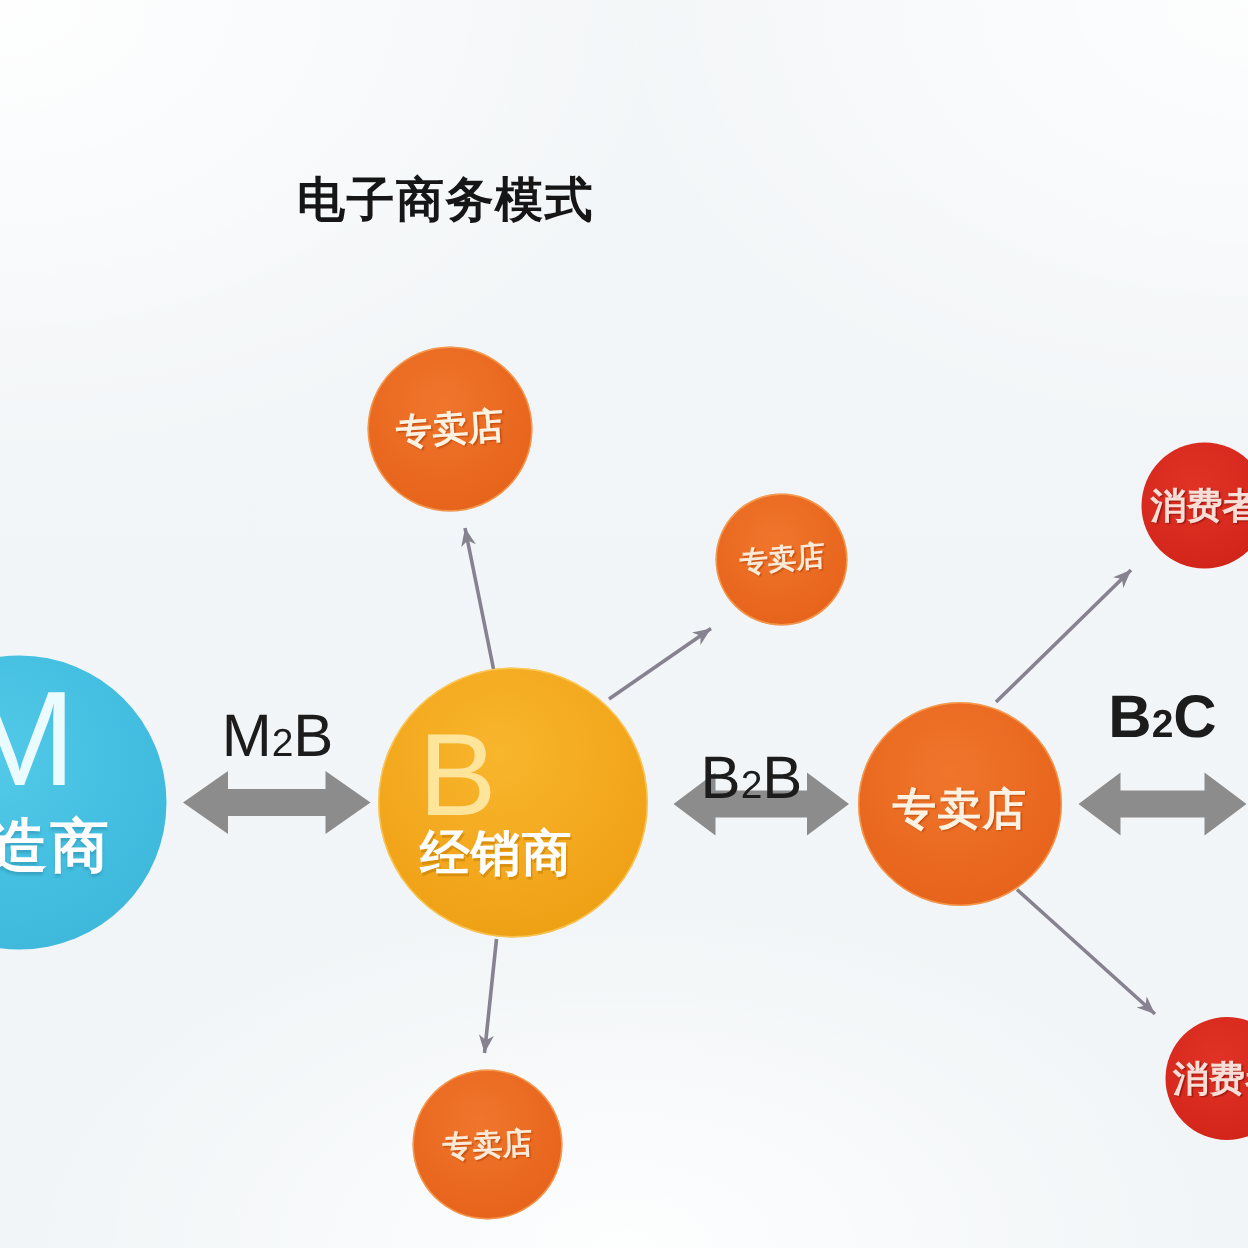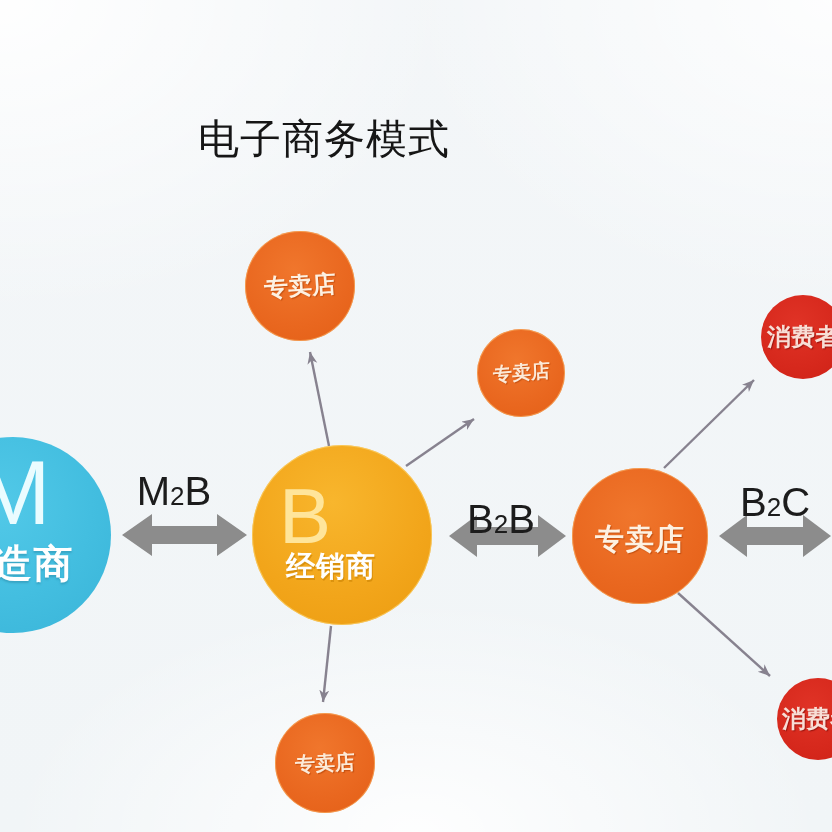--- a/index.html
+++ b/index.html
@@ -7,39 +7,39 @@
   .canvas{
     position:relative;width:832px;height:832px;overflow:hidden;
     background:
       radial-gradient(130% 90% at 0% 0%, rgba(255,255,255,.95), rgba(255,255,255,0) 42%),
       radial-gradient(130% 90% at 100% 0%, rgba(255,255,255,.85), rgba(255,255,255,0) 40%),
       radial-gradient(140% 80% at 50% 100%, rgba(255,255,255,.9), rgba(255,255,255,0) 35%),
       linear-gradient(#f3f6f8,#f1f5f7);
   }
   .title{
     position:absolute;left:198px;top:112px;
-    font-size:41px;font-weight:400;color:#161616;letter-spacing:1px;white-space:nowrap;
+    font-size:32px;font-weight:700;color:#161616;letter-spacing:1px;white-space:nowrap;
   }
   .node{position:absolute;border-radius:50%;display:flex;flex-direction:column;
         align-items:center;justify-content:center;text-align:center;}
   
   .n-manufacturer{left:-85px;top:437px;width:196px;height:196px;
     background:radial-gradient(circle at 42% 35%, #52c9e8 0%, #43bee0 55%, #39b4d8 100%);
     justify-content:flex-start;padding-top:14px;box-sizing:border-box;}
   .n-manufacturer .letter{font-size:90px;line-height:.95;font-weight:300;color:#eafcff;}
   .n-manufacturer .nlabel{font-size:39px;font-weight:bold;color:#ffffff;letter-spacing:2px;
     text-shadow:0 2px 2px rgba(40,130,160,.45);white-space:nowrap;}
   
   .n-distributor{left:252px;top:445px;width:180px;height:180px;
     background:radial-gradient(circle at 45% 32%, #f8b62d 0%, #f2a51a 60%, #eb9c10 100%);
     box-shadow:0 0 0 1px rgba(255,222,130,.55) inset;}
   .n-distributor .letter{position:absolute;left:0;right:74px;top:32px;
     font-size:78px;line-height:1;font-weight:300;color:rgba(255,233,165,.92);text-align:center;}
   .n-distributor .nlabel{position:absolute;left:0;right:22px;top:102px;
-    font-size:29px;font-weight:bold;color:#ffffff;letter-spacing:1px;text-align:center;
+    font-size:33px;font-weight:bold;color:#ffffff;letter-spacing:1px;text-align:center;
     text-shadow:1px 2px 0 rgba(196,126,0,.55);white-space:nowrap;}
   
   .store{background:radial-gradient(circle at 45% 35%, #f0762c 0%, #e9671f 60%, #e35f16 100%);
     box-shadow:0 0 0 1px rgba(255,200,120,.5) inset;}
   .store .nlabel{font-weight:bold;color:#fdf1e2;white-space:nowrap;
     text-shadow:1px 1px 1px rgba(170,60,0,.6);}
   .n-store-main{left:572px;top:468px;width:136px;height:136px;padding-top:8px;box-sizing:border-box;}
   .n-store-main .nlabel{font-size:29px;letter-spacing:1px;}
   .n-store-top{left:245px;top:231px;width:110px;height:110px;}
   .n-store-top .nlabel{font-size:24px;transform:rotate(-4deg);}
@@ -50,23 +50,23 @@
   
   .consumer{background:radial-gradient(circle at 42% 35%, #e03326 0%, #d6281c 60%, #cd2116 100%);}
   .consumer .nlabel{font-size:24px;font-weight:bold;color:#f8ded6;white-space:nowrap;
     text-shadow:1px 1px 1px rgba(130,10,5,.7);}
   .n-consumer-top{left:761px;top:295px;width:84px;height:84px;}
   .n-consumer-bottom{left:777px;top:678px;width:82px;height:82px;}
   
   .linklabel{position:absolute;transform:translateX(-50%);font-size:40px;color:#1c1c1c;
     white-space:nowrap;line-height:1;}
   .linklabel .sub{font-size:26px;}
-  .l-m2b{left:174px;top:471px;}
+  .l-m2b{left:185px;top:471px;}
   .l-b2b{left:501px;top:499px;}
-  .l-b2c{left:775px;top:482px;}
+  .l-b2c{left:775px;top:458px;font-weight:bold;}
   svg.overlay{position:absolute;left:0;top:0;pointer-events:none;}
 </style>
 </head>
 <body>
 
 <div class="canvas">
 
   <svg class="overlay" width="832" height="832" viewBox="0 0 832 832">
     <defs>
       <marker id="ah" markerWidth="14" markerHeight="11" refX="12" refY="5" orient="auto" markerUnits="userSpaceOnUse">

